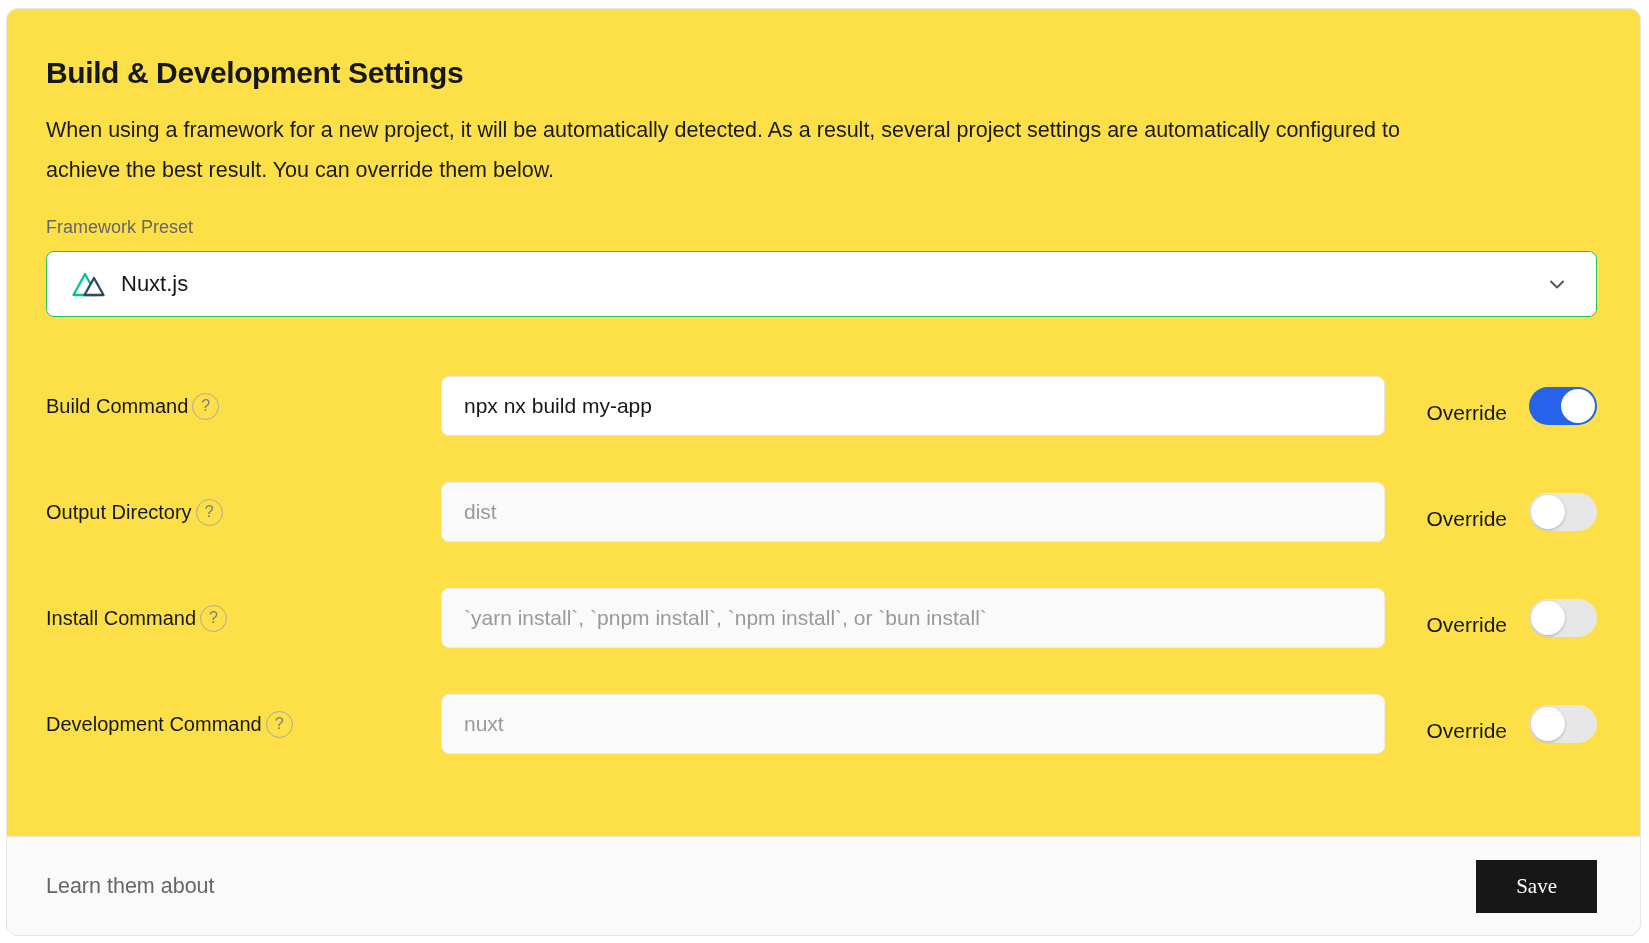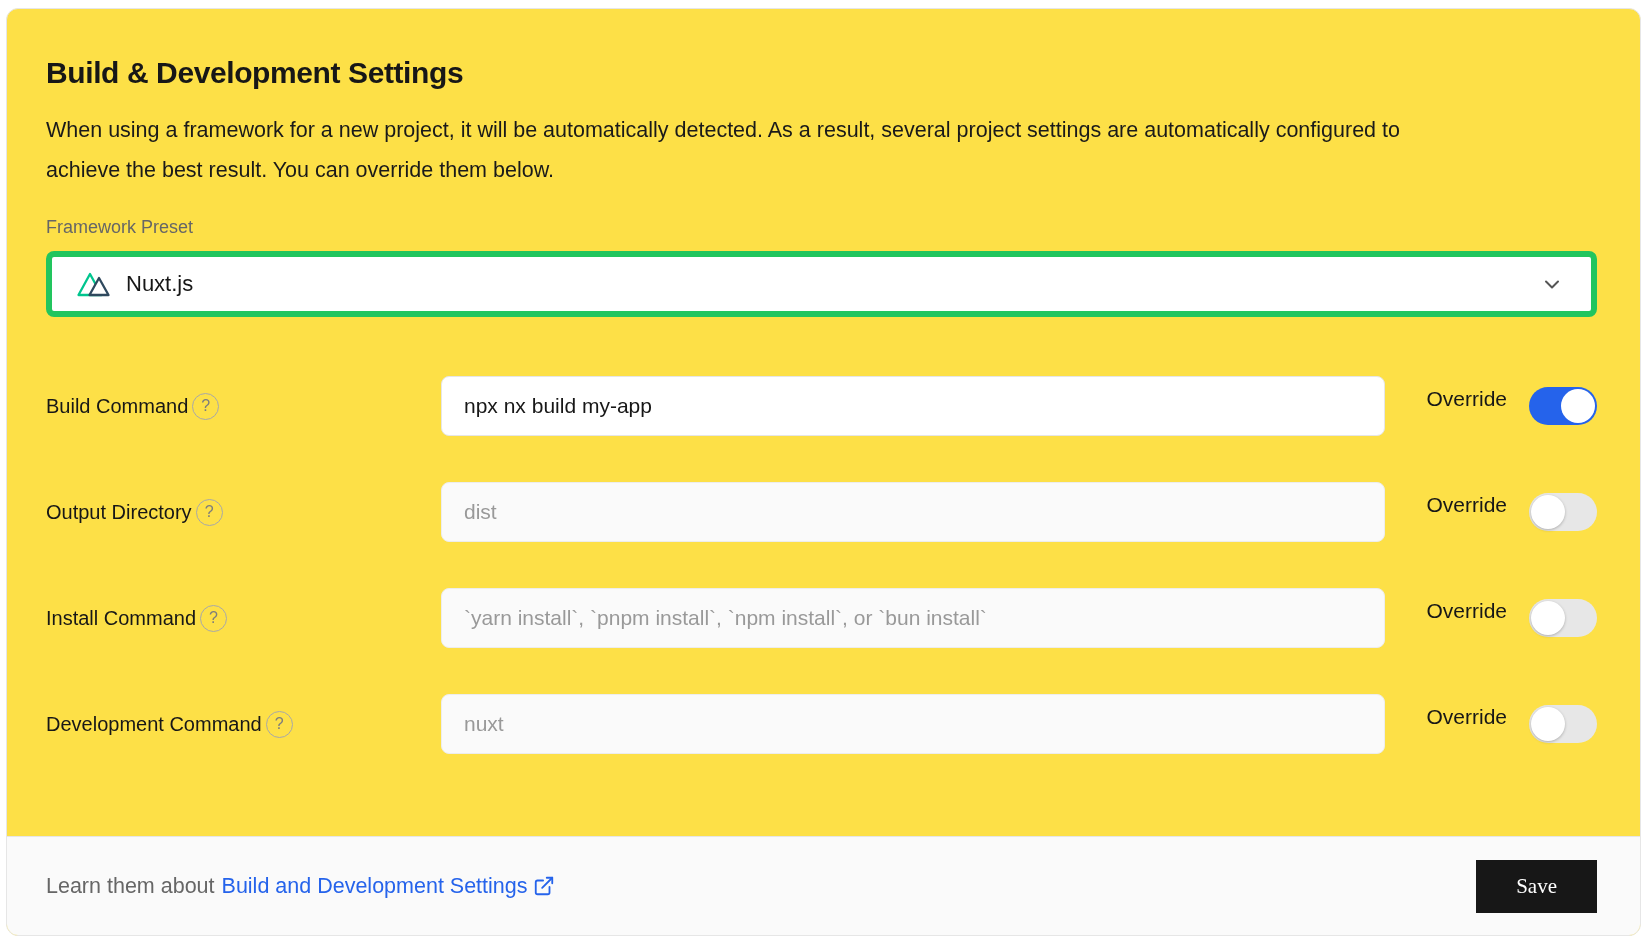--- a/index.html
+++ b/index.html
@@ -32,21 +32,21 @@
     max-width: 1430px;
   }
   .framework-label {
     display: block;
     margin-top: 27px;
     font-size: 18px; color: #666;
   }
   .framework-select {
     margin-top: 13px;
     height: 66px; width: 100%;
-    border: 6px solid #22c55e; border-radius: 8px;
+    border: 1px solid #22c55e; border-radius: 8px;
     background: #fff;
     display: flex; align-items: center;
     padding: 0 26px 0 24px;
     cursor: pointer;
   }
   .framework-select .fw-name { font-size: 22px; margin-left: 12px; color: #171717; }
   .framework-select .spacer { flex: 1; }
   .rows { margin-top: 59px; }
   .row { display: flex; align-items: center; height: 60px; margin-bottom: 46px; }
   .row-label {
@@ -66,21 +66,21 @@
     border: 1px solid #e6e6e6; border-radius: 8px;
     padding: 0 22px;
     font-family: "Liberation Sans", sans-serif;
     font-size: 21px; color: #171717;
     background: #fff;
     outline: none;
     margin-left: 36px;
   }
   .cmd-input::placeholder { color: #999; opacity: 1; }
   .cmd-input.disabled { background: #fafafa; border-color: #ededed; color: #999; }
-  .override { display: flex; align-items: flex-start; gap: 22px; margin-left: 41px; }
+  .override { display: flex; align-items: flex-end; gap: 22px; margin-left: 41px; }
   .override-label { font-size: 21px; font-weight: 500; color: #171717; }
   .toggle {
     width: 68px; height: 38px; border-radius: 19px;
     background: #e7e7e7; position: relative; cursor: pointer;
     flex: 0 0 68px;
   }
   .toggle .knob {
     position: absolute; top: 2px; left: 2px;
     width: 34px; height: 34px; border-radius: 50%;
     background: #fff;
@@ -195,26 +195,16 @@
             </div>
         </div>
       </div>
 
     </div>
   </div>
 
   <div class="card-footer">
     <div class="learn-more">
       <span>Learn them about</span>
-      <a class="learn-link">
-        <span>Build and Development Settings</span>
-        <span>
-          <svg class="icon-svg" width="22" height="22" viewBox="0 0 24 24" fill="none" stroke="#2563eb" stroke-width="2" stroke-linecap="round" stroke-linejoin="round">
-            <path d="M18 13v6a2 2 0 0 1-2 2H5a2 2 0 0 1-2-2V8a2 2 0 0 1 2-2h6"></path>
-            <path d="M15 3h6v6"></path>
-            <path d="M10 14 21 3"></path>
-          </svg>
-        </span>
-      </a>
     </div>
     <button class="save-button">Save</button>
   </div>
 </div>
 
 </body></html>

